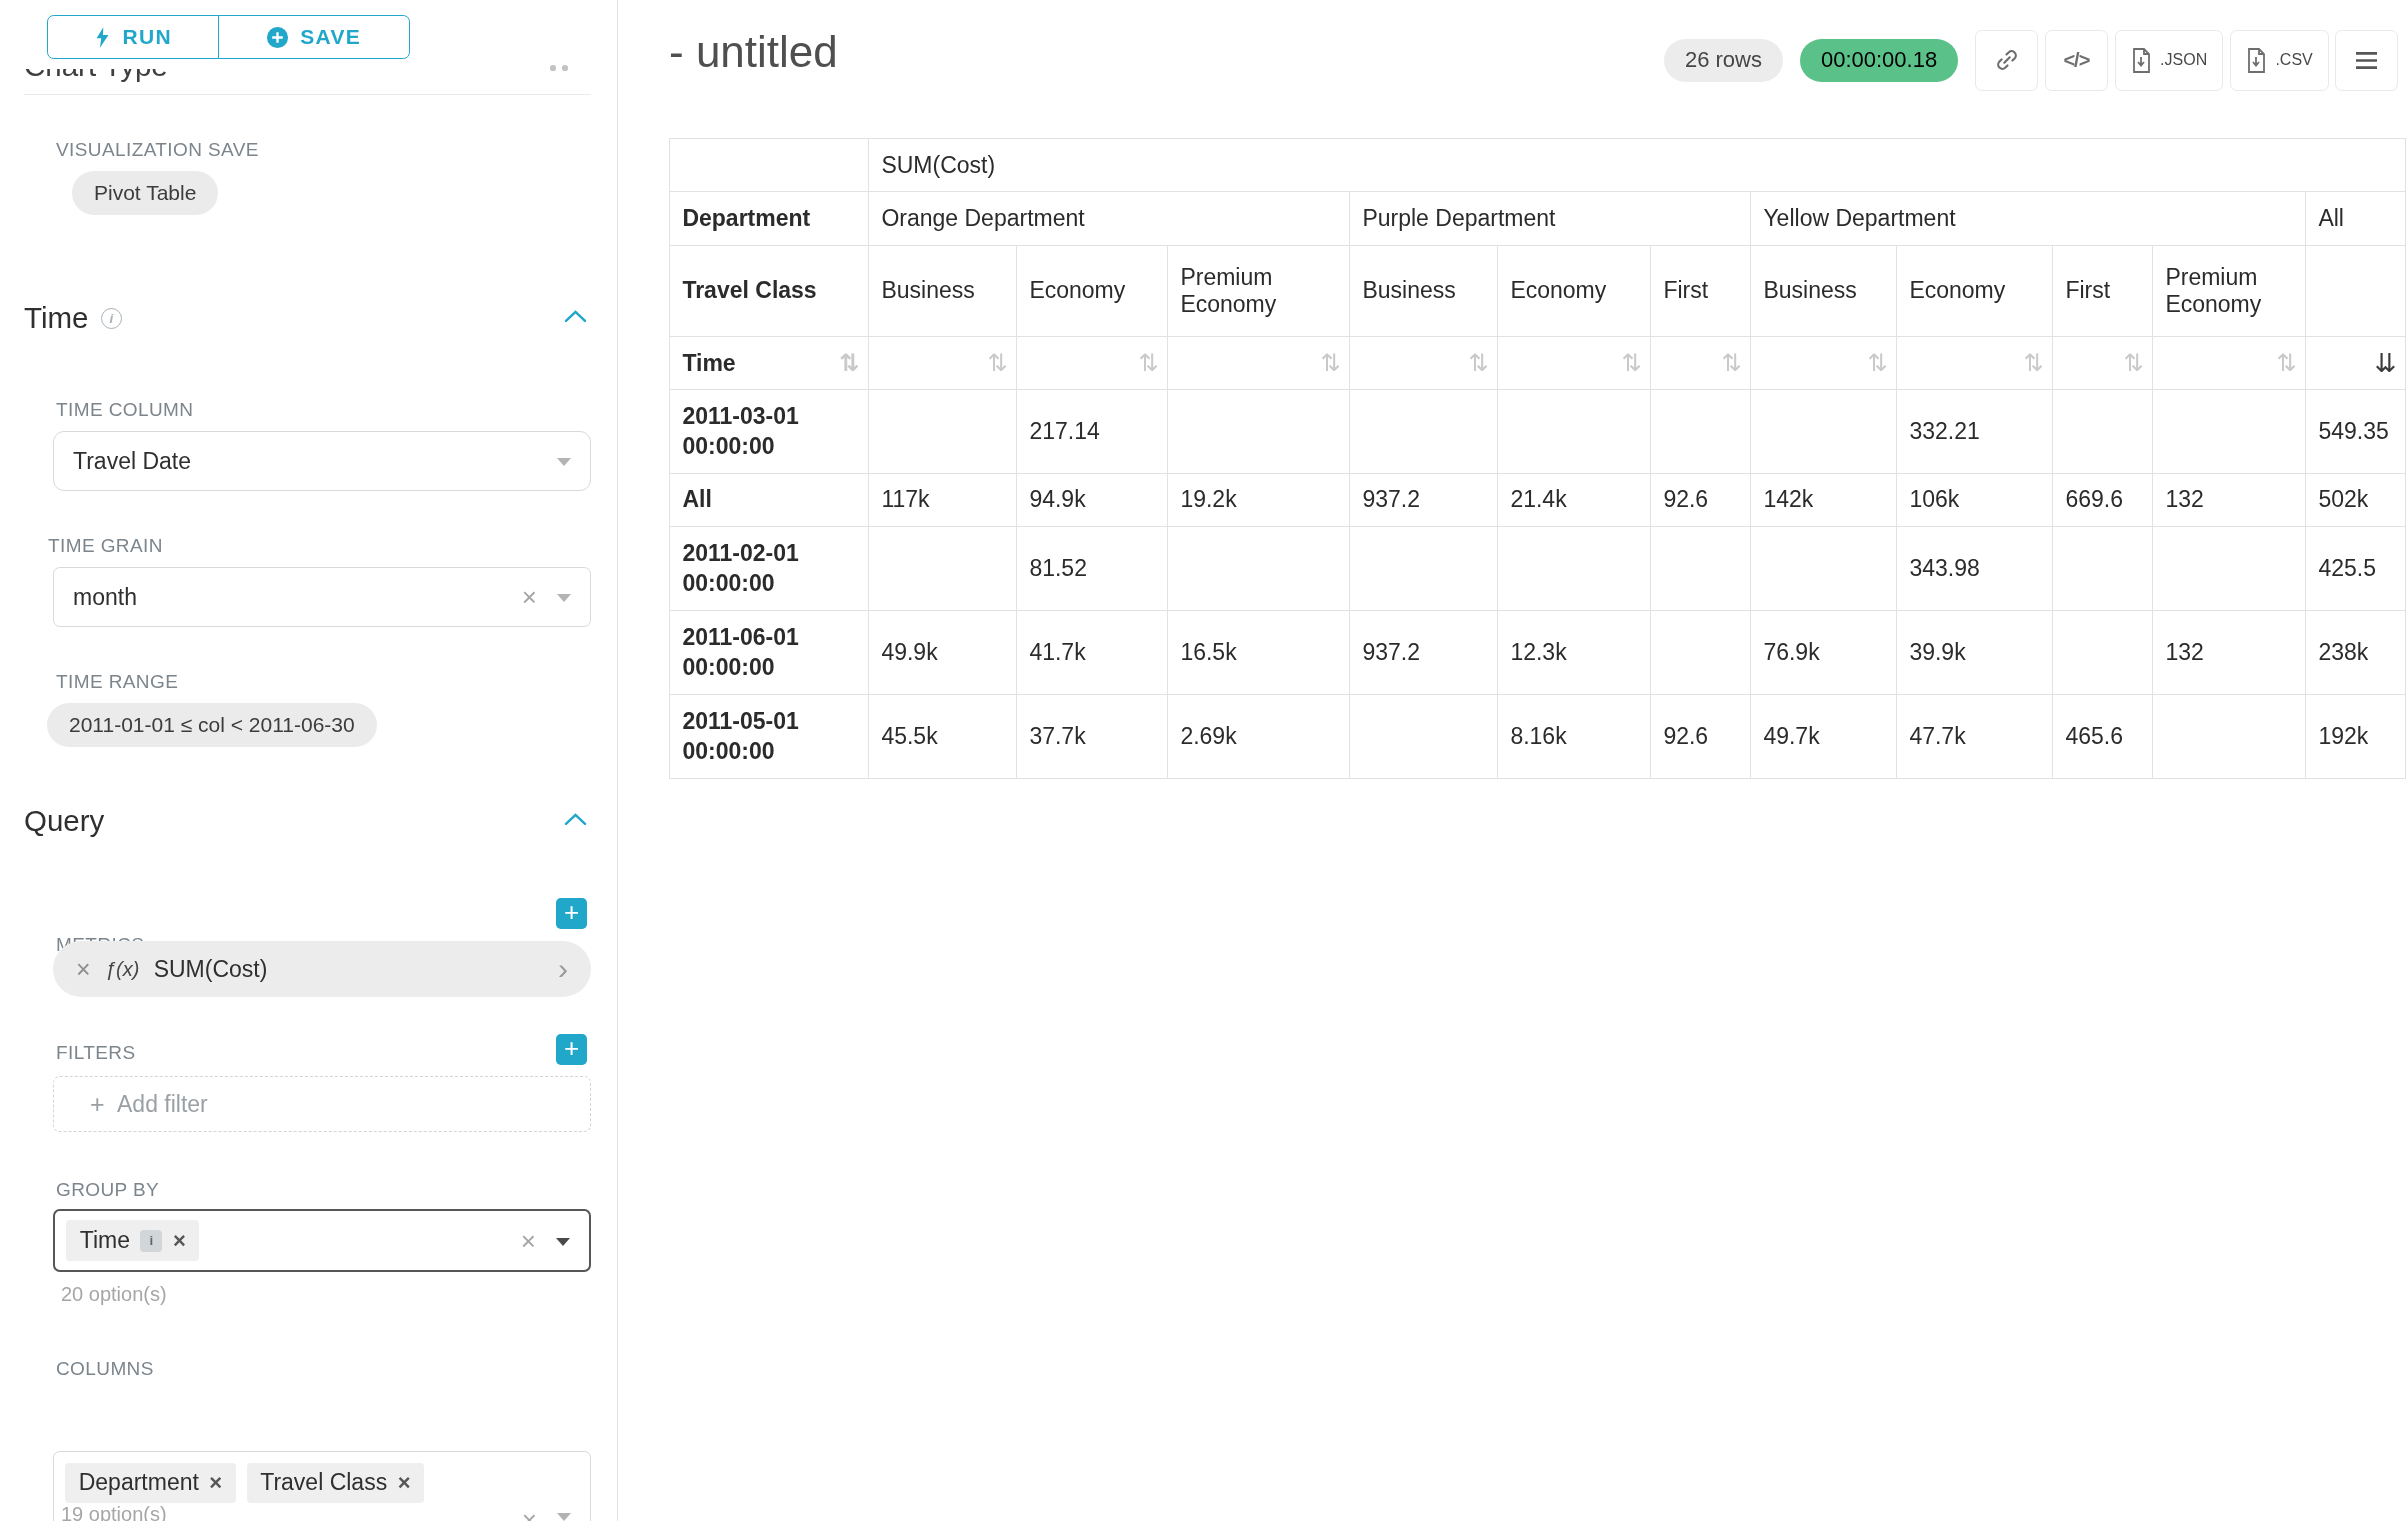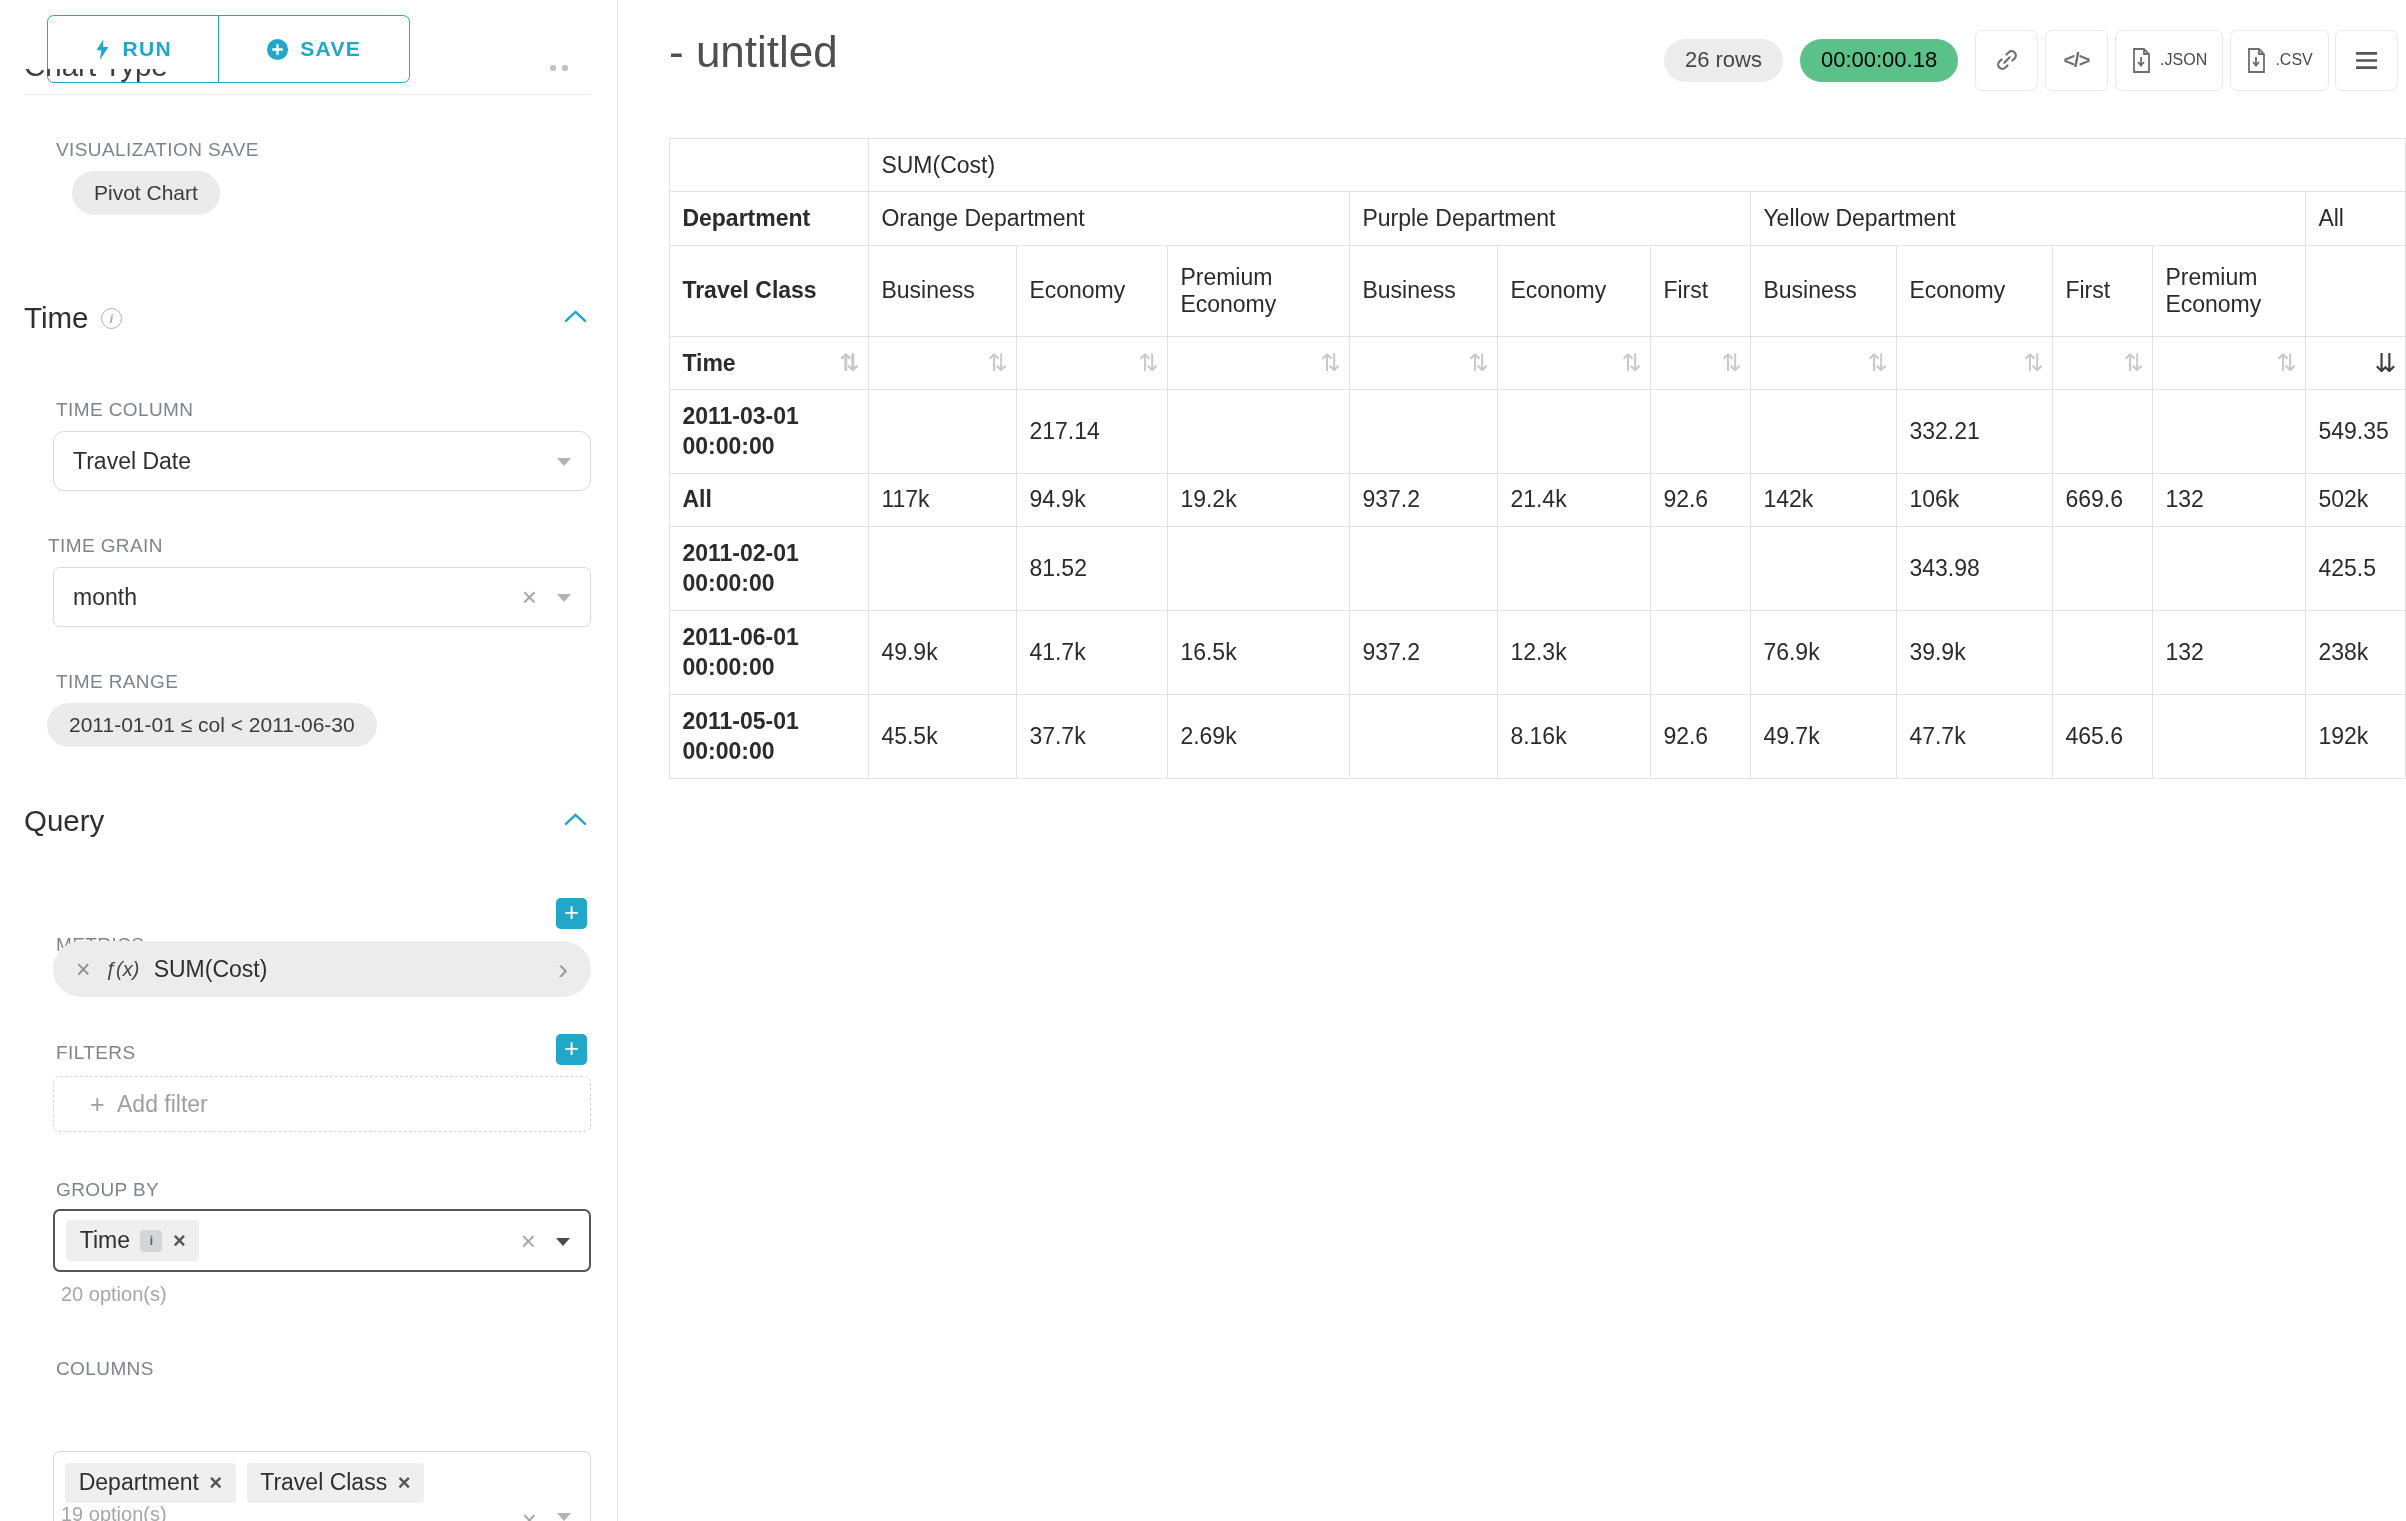--- a/index.html
+++ b/index.html
@@ -5,21 +5,21 @@
   * { box-sizing: border-box; margin: 0; padding: 0; }
   html,body { width:2406px; height:1522px; overflow:hidden; background:#fff;
     font-family:"Liberation Sans","DejaVu Sans",sans-serif; color:#323232; }
   .abs { position:absolute; }
 
   
   #sidebar { position:absolute; left:0; top:0; width:618px; height:1522px;
     border-right:1px solid #e3e3e3; background:#fff; }
 
   #btn-group { top:15px; left:47px; display:flex; }
-  .btn { height:68px; border:1.5px solid #20a7c9; background:#fff; color:#20a7c9;
+  .btn { height:44px; border:1.5px solid #20a7c9; background:#fff; color:#20a7c9;
     font-size:21px; font-weight:700; letter-spacing:1.3px; display:flex;
     align-items:center; justify-content:center; gap:11.4px; cursor:pointer;
     font-family:inherit; }
   .btn.run { width:172px; border-radius:6.7px 0 0 6.7px; }
   .btn.save { width:192px; border-radius:0 6.7px 6.7px 0; margin-left:-1.5px; }
 
   #drag-dots { top:65px; left:550px; display:flex; gap:6.7px; }
   #drag-dots i { width:5.7px; height:5.7px; border-radius:50%; background:#c3c3c3; display:block; }
 
   #chart-type-cut { top:49px; left:24px; font-size:29.5px; font-weight:500; color:#3f3f3f;
@@ -151,21 +151,21 @@
 
   <div id="drag-dots" class="abs">
       <i></i>
       <i></i>
     </div>
 
   <div id="chart-type-cut" class="abs">Chart Type</div>
   <div id="divider1" class="abs"></div>
 
   <div id="viz-label" class="abs ctl-label">VISUALIZATION SAVE</div>
-  <div id="viz-pill" class="abs pill">Pivot Chart</div>
+  <div id="viz-pill" class="abs pill">Pivot Table</div>
 
   <div id="time-head" class="abs section-head">
     <span class="sec-title">Time</span>
     <span class="info-circle">i</span>
     <button class="collapse-btn">
       <svg width="23" height="14.3" viewBox="0 0 24 15">
           <path d="M2 12.5 L12 3 L22 12.5" stroke="#20a7c9" stroke-width="2.6" fill="none" stroke-linecap="round"></path>
         </svg>
     </button>
   </div>

